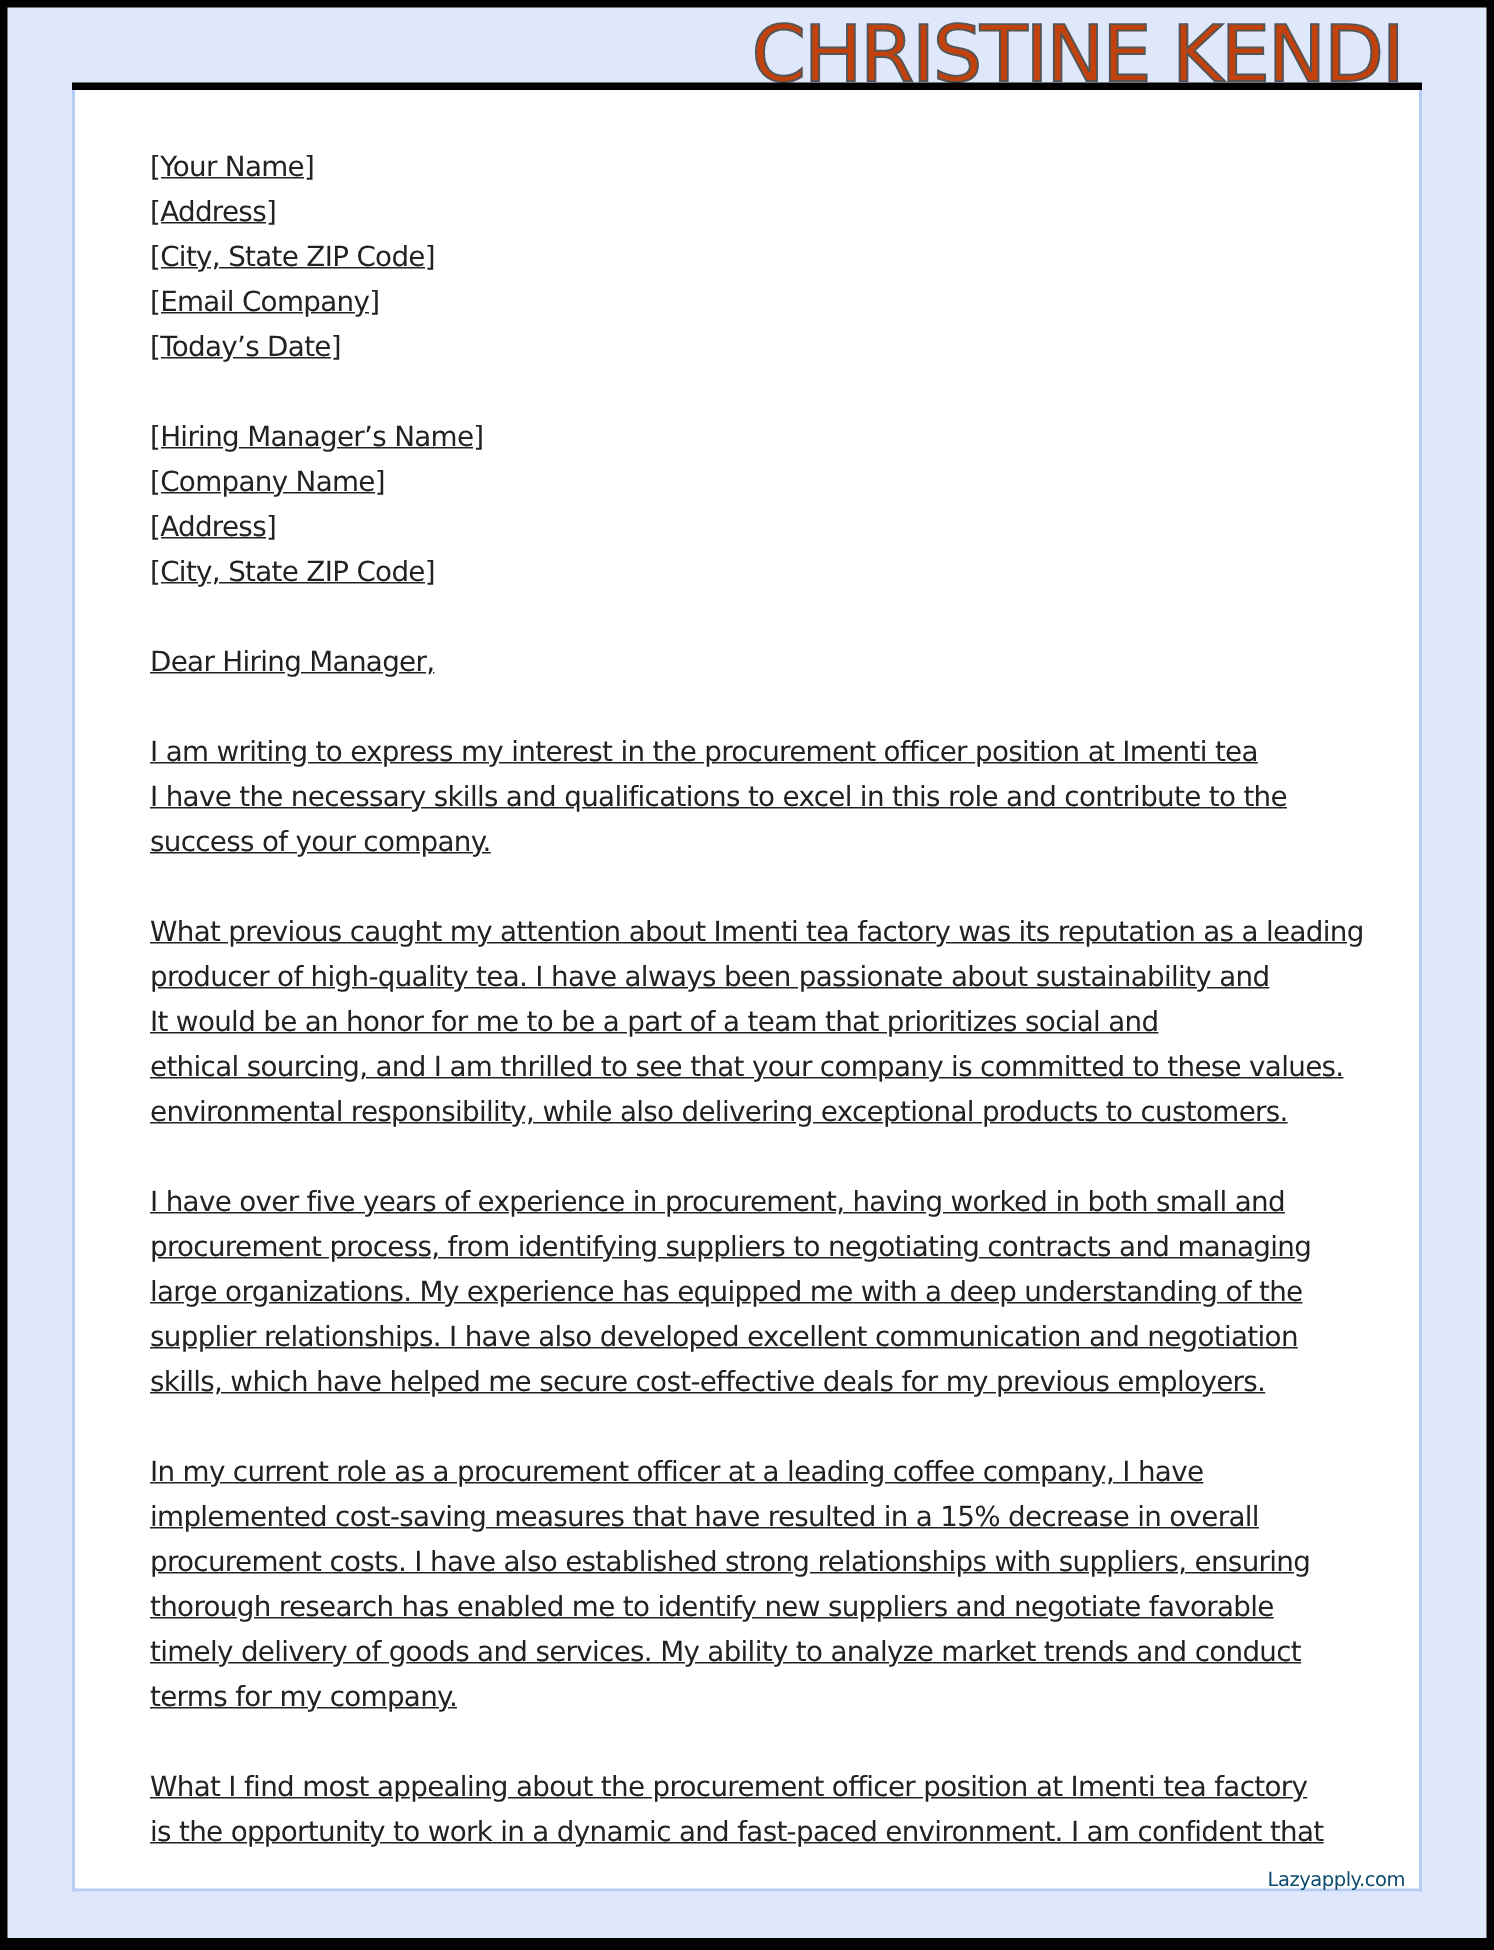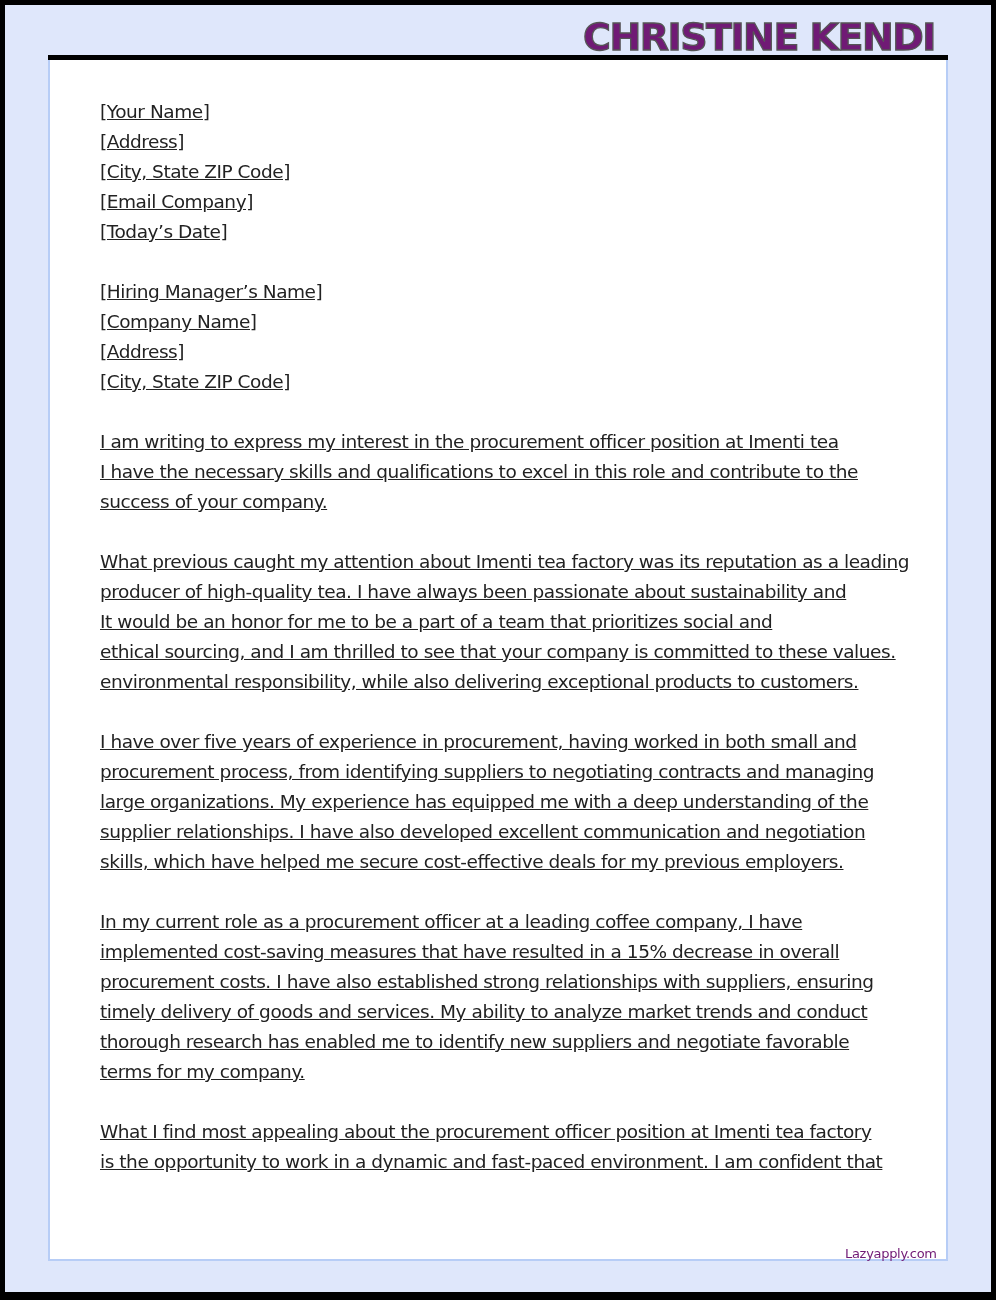--- a/index.html
+++ b/index.html
@@ -8,43 +8,43 @@
       background:#000;
       font-family: "DejaVu Sans", sans-serif;
     }
     .frame {
       position:absolute; left:5px; top:5px; width:986px; height:1287px;
       background:#dfe7fb; overflow:hidden;
     }
     .title {
       position:absolute; right:56px; top:10px;
       font-family: "DejaVu Sans", sans-serif;
-      font-size:38px; letter-spacing:-1.5px; font-weight:bold;
-      color:#701a75;
+      font-size:52px; letter-spacing:-1.5px; font-weight:normal;
+      color:#c2410c;
       -webkit-text-stroke:1.3px #555;
       line-height:44px; margin:0;
     }
     .topbar {
       position:absolute; left:43px; top:50px; width:900px; height:5px; background:#000;
     }
     .panel {
       position:absolute; left:43px; top:55px; width:896px; height:1199px;
       background:#fff;
       border-left:2px solid #b7cdf6; border-right:2px solid #b7cdf6; border-bottom:2px solid #b7cdf6;
     }
     .content {
       position:absolute; left:95px; top:92px; width:810px;
       font-size:18.5px; line-height:30px; color:#222;
       letter-spacing:-0.45px;
     }
     .block { margin:0 0 30px 0; }
     .line { display:block; white-space:nowrap;text-decoration:underline; }
     .watermark {
       position:absolute; left:840px; top:1241px;
-      font-size:13px; color:#701a75; letter-spacing:-0.3px;
+      font-size:13px; color:#0c4a6e; letter-spacing:-0.3px;
     }
   </style>
 </head>
 <body>
 
 <div class="frame">
   <h1 class="title">CHRISTINE KENDI</h1>
   <div class="topbar"></div>
   <div class="panel"></div>
 
@@ -57,20 +57,23 @@
       <span class="line">[Today’s Date]</span>
     </div>
 
     <div class="block">
       <span class="line">[Hiring Manager’s Name]</span>
       <span class="line">[Company Name]</span>
       <span class="line">[Address]</span>
       <span class="line">[City, State ZIP Code]</span>
     </div>
 
+    <div class="block">
+      <span class="line">Dear Hiring Manager,</span>
+    </div>
 
     <div class="block">
       <span class="line">I am writing to express my interest in the procurement officer position at Imenti tea</span>
       <span class="line">I have the necessary skills and qualifications to excel in this role and contribute to the</span>
       <span class="line">success of your company.</span>
     </div>
 
     <div class="block">
       <span class="line">What previous caught my attention about Imenti tea factory was its reputation as a leading</span>
       <span class="line">producer of high-quality tea. I have always been passionate about sustainability and</span>
@@ -84,22 +87,22 @@
       <span class="line">procurement process, from identifying suppliers to negotiating contracts and managing</span>
       <span class="line">large organizations. My experience has equipped me with a deep understanding of the</span>
       <span class="line">supplier relationships. I have also developed excellent communication and negotiation</span>
       <span class="line">skills, which have helped me secure cost-effective deals for my previous employers.</span>
     </div>
 
     <div class="block">
       <span class="line">In my current role as a procurement officer at a leading coffee company, I have</span>
       <span class="line">implemented cost-saving measures that have resulted in a 15% decrease in overall</span>
       <span class="line">procurement costs. I have also established strong relationships with suppliers, ensuring</span>
+      <span class="line">thorough research has enabled me to identify new suppliers and negotiate favorable</span>
       <span class="line">timely delivery of goods and services. My ability to analyze market trends and conduct</span>
-      <span class="line">thorough research has enabled me to identify new suppliers and negotiate favorable</span>
       <span class="line">terms for my company.</span>
     </div>
 
     <div class="block">
       <span class="line">What I find most appealing about the procurement officer position at Imenti tea factory</span>
       <span class="line">is the opportunity to work in a dynamic and fast-paced environment. I am confident that</span>
     </div>
   </div>
 
   <div class="watermark">Lazyapply.com</div>

